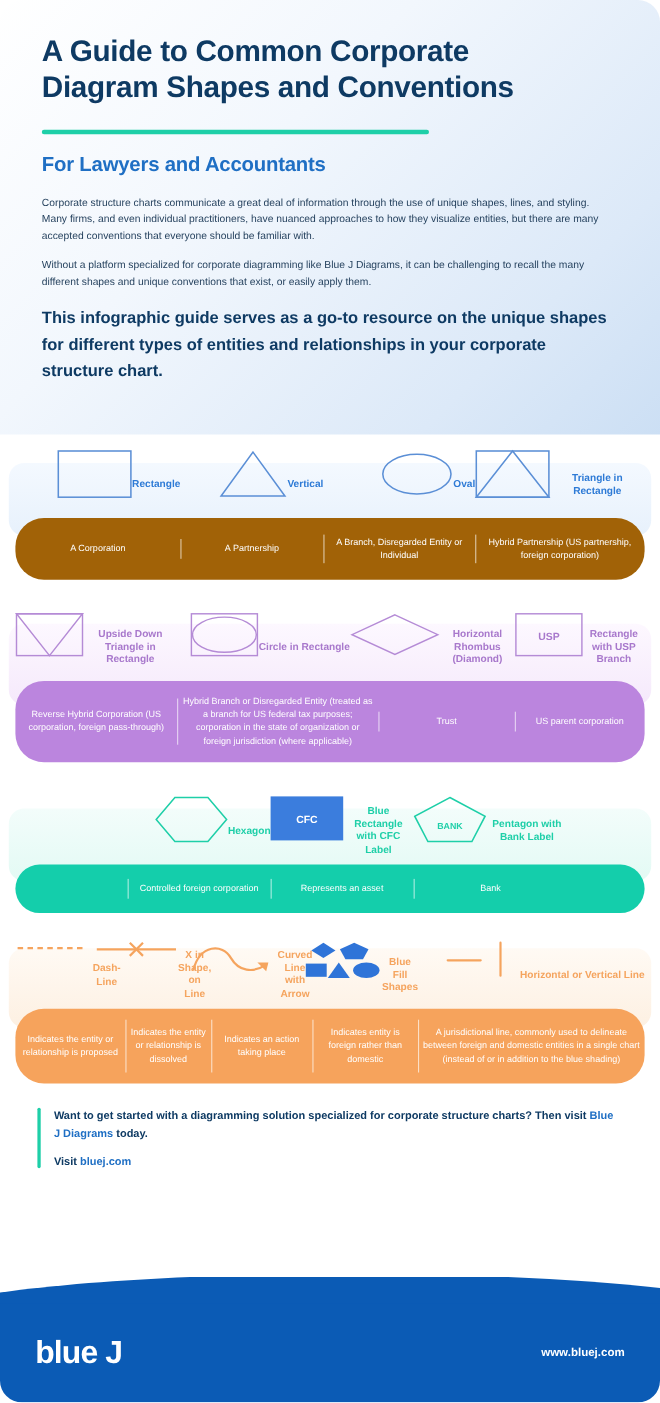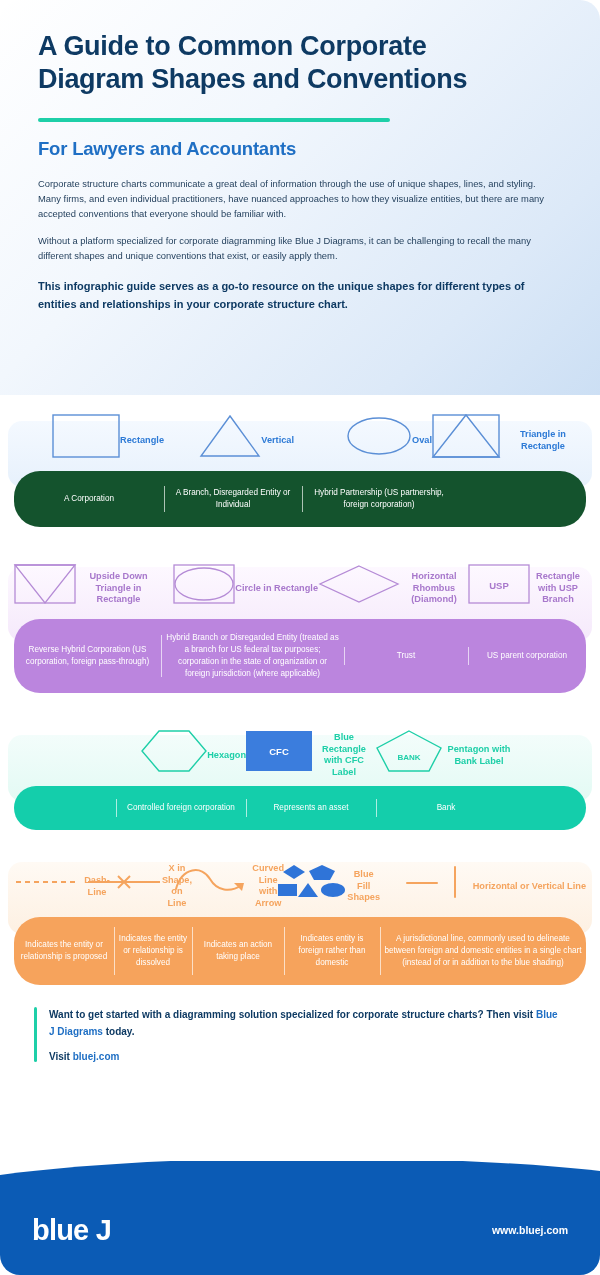--- a/index.html
+++ b/index.html
@@ -42,39 +42,39 @@
     margin-bottom: 16px;
   }
   .para {
     font-size: 9.4px;
     line-height: 1.62;
     color: #1f3c59;
     max-width: 520px;
     margin-bottom: 11px;
   }
   .para-bold {
-    font-size: 11px;
+    font-size: 15px;
     line-height: 1.6;
     font-weight: bold;
     color: #0e3a63;
     max-width: 520px;
     margin-top: 15px;
   }
 
   
   .section { position: relative; width: 600px; }
   .shaperow {
     display: flex;
     align-items: flex-end;
     padding: 14px 14px 8px 14px;
     position: relative;
     z-index: 2;
   }
   .shapecell { display: flex; align-items: center; justify-content: flex-end; }
-  .glyph { height: 54px; display: flex; align-items: center; justify-content: center; }
+  .glyph { height: 54px; display: flex; justify-content: center; }
   .shapelabel {
     margin-top: 9px;
     font-size: 9.2px;
     font-weight: bold;
     line-height: 1.25;
     text-align: center;
   }
   .tintband {
     position: absolute;
     left: 0; right: 0;
@@ -102,21 +102,21 @@
     position: absolute;
     left: 0; top: 14%;
     height: 72%;
     width: 1px;
     background: rgba(255,255,255,0.65);
   }
 
   
   .sec-blue .tintband { background: linear-gradient(180deg, #f4f9ff 0%, #e7f1fc 100%); top: 26px; height: 66px; border-radius: 14px; margin:0 8px; }
   .sec-blue .shapelabel { color: #2d7ad6; }
-  .sec-blue .bar { background: #14532d; height: 56px; }
+  .sec-blue .bar { background: #a16207; height: 56px; }
 
   
   .sec-purple .tintband { background: linear-gradient(180deg, #fdf8ff 0%, #f5e9fb 100%); top: 24px; height: 74px; border-radius: 14px; margin:0 8px; }
   .sec-purple .shapelabel { color: #a878cc; }
   .sec-purple .bar { background: #bb85de; height: 74px; }
 
   
   .sec-teal .tintband { background: linear-gradient(180deg, #f3fdfb 0%, #e3faf4 100%); top: 26px; height: 66px; border-radius: 14px; margin:0 8px; }
   .sec-teal .shapelabel { color: #1ecfa8; }
   .sec-teal .bar { background: #14ceab; height: 44px; }
@@ -216,20 +216,21 @@
             <rect x="1" y="1" width="66" height="42" fill="none" stroke="#5b8fd6" stroke-width="1.4"></rect>
             <polygon points="34,1 67,43 1,43" fill="none" stroke="#5b8fd6" stroke-width="1.4"></polygon>
           </svg>
         </div>
         <div class="shapelabel">Triangle in Rectangle</div>
       </div>
     </div>
 
     <div class="bar">
       <div class="barcell" style="width:150px">A Corporation</div>
+      <div class="barcell" style="width:130px">A Partnership</div>
       <div class="barcell" style="width:138px">A Branch, Disregarded Entity or Individual</div>
       <div class="barcell" style="width:154px">Hybrid Partnership (US partnership, foreign corporation)</div>
     </div>
   </div>
 
   <div class="section sec-purple" style="margin-top:16px">
     <div class="tintband"></div>
     <div class="shaperow">
 
       <div class="shapecell" style="width:147px">

